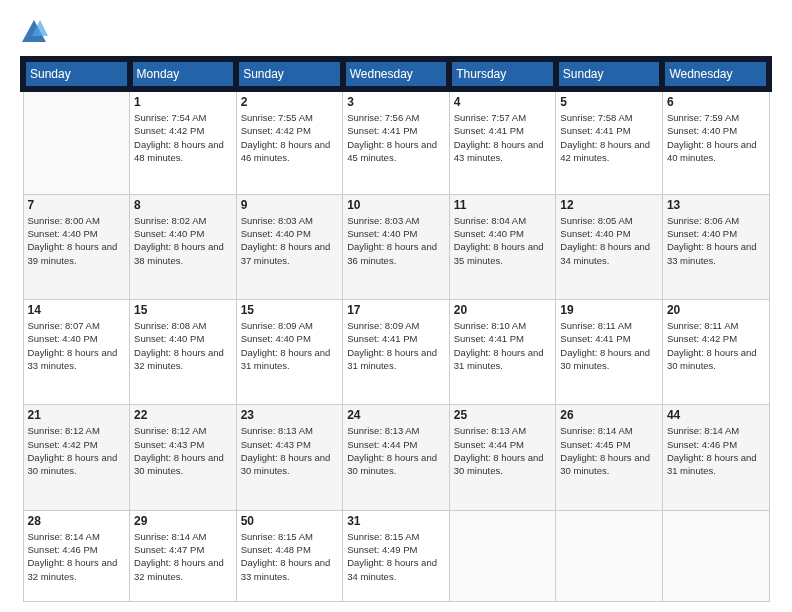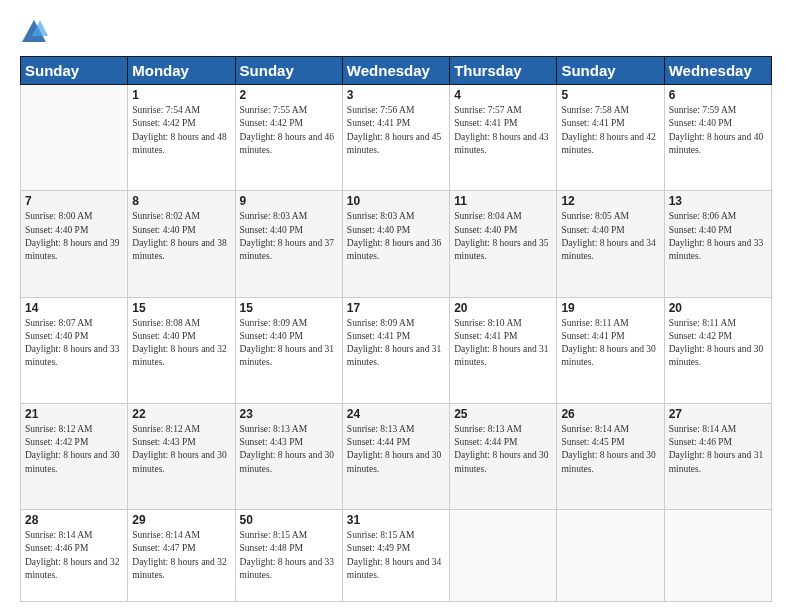--- a/index.html
+++ b/index.html
@@ -57,24 +57,24 @@
     .calendar {
       flex: 1;
       border: 1px solid #ccc;
       border-collapse: collapse;
       width: 100%;
       table-layout: fixed;
     }
     .calendar thead tr th {
       background: #2563a8;
       color: #fff;
-      font-size: 15px;
-      font-weight: bold;
+      font-size: 12px;
+      font-weight: normal;
       padding: 5px 4px;
-      border: 1px solid #0f172a;
+      border: 6px solid #0f172a;
       text-align: left;
     }
     .calendar tbody tr td {
       border: 1px solid #ccc;
       vertical-align: top;
       padding: 3px 4px;
       font-size: 10px;
       color: #333;
       height: 88px;
     }
@@ -85,21 +85,20 @@
       font-size: 12px;
       font-weight: bold;
       color: #222;
       display: block;
       margin-bottom: 2px;
     }
     .cell-info {
       font-size: 9.5px;
       line-height: 1.4;
       color: #333;
-      font-family: Liberation Serif, serif;
     }
     .empty-cell {
       background: #f9f9f9;
     }
     .alt-row td {
       background: #f5f5f5;
     }
   </style>
 </head>
 <body>
@@ -241,21 +240,21 @@
           </td>
           <td>
             <span class="day-number">25</span>
             <div class="cell-info">Sunrise: 8:13 AM<br>Sunset: 4:44 PM<br>Daylight: 8 hours and 30 minutes.</div>
           </td>
           <td>
             <span class="day-number">26</span>
             <div class="cell-info">Sunrise: 8:14 AM<br>Sunset: 4:45 PM<br>Daylight: 8 hours and 30 minutes.</div>
           </td>
           <td>
-            <span class="day-number">27</span>
+            <span class="day-number">44</span>
             <div class="cell-info">Sunrise: 8:14 AM<br>Sunset: 4:46 PM<br>Daylight: 8 hours and 31 minutes.</div>
           </td>
         </tr>
         <tr>
           <td>
             <span class="day-number">28</span>
             <div class="cell-info">Sunrise: 8:14 AM<br>Sunset: 4:46 PM<br>Daylight: 8 hours and 32 minutes.</div>
           </td>
           <td>
             <span class="day-number">29</span>

